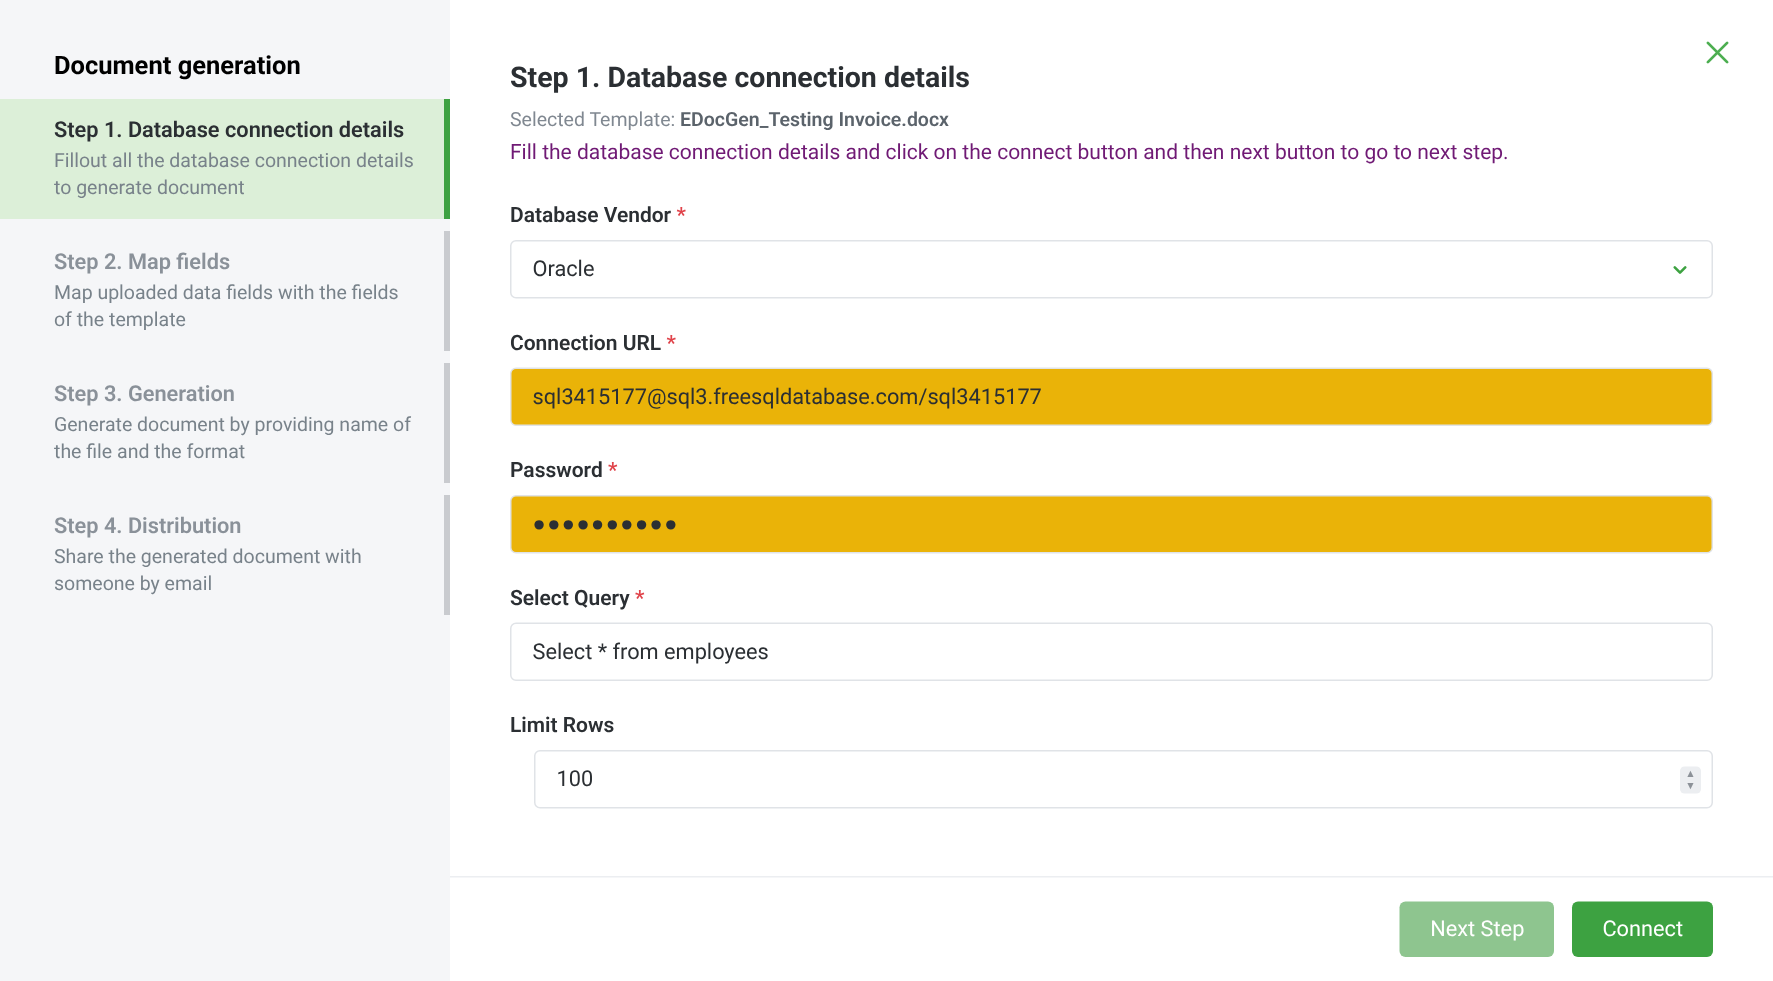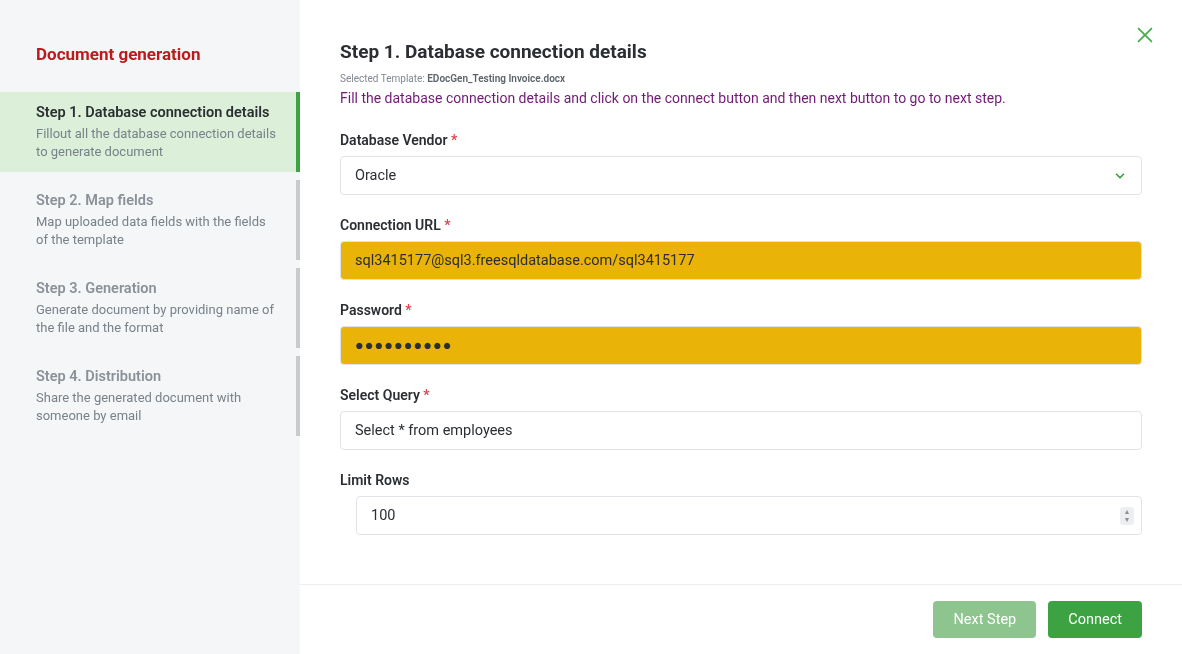--- a/index.html
+++ b/index.html
@@ -21,23 +21,22 @@
     width: 300px;
     flex: 0 0 300px;
     background: #f5f6f8;
     padding-top: 34px;
     height: 100%;
     position: relative;
   }
   .sidebar-title {
     font-size: 17px;
     font-weight: 700;
-    color: #b91c1c;
-    padding: 0 36px 28px 36px;
-    margin-top: 10px;
+    color: #000000;
+    padding: 0 36px 12px 36px;
   }
   .step-item {
     padding: 12px 20px 12px 36px;
     border-right: 4px solid #c9cbcf;
     cursor: pointer;
     margin-bottom: 8px;
   }
   .step-item.active {
     background: #dcefd8;
     border-right: 4px solid #3da241;
@@ -79,21 +78,21 @@
     flex: 1;
     overflow: auto;
   }
   .page-heading {
     font-size: 19px;
     font-weight: 700;
     color: #2b2f33;
     margin-bottom: 10px;
   }
   .selected-template-line {
-    font-size: 10px;
+    font-size: 13px;
     color: #808891;
     margin-bottom: 6px;
   }
   .selected-template-value {
     color: #5b636b;
     font-weight: 600;
   }
   .instructions {
     font-size: 14px;
     color: #701a75;

